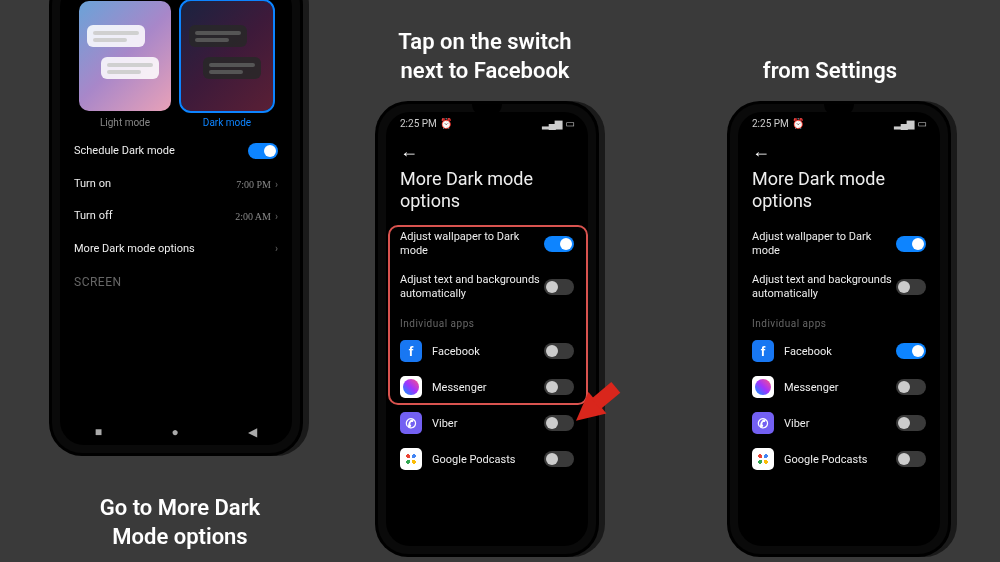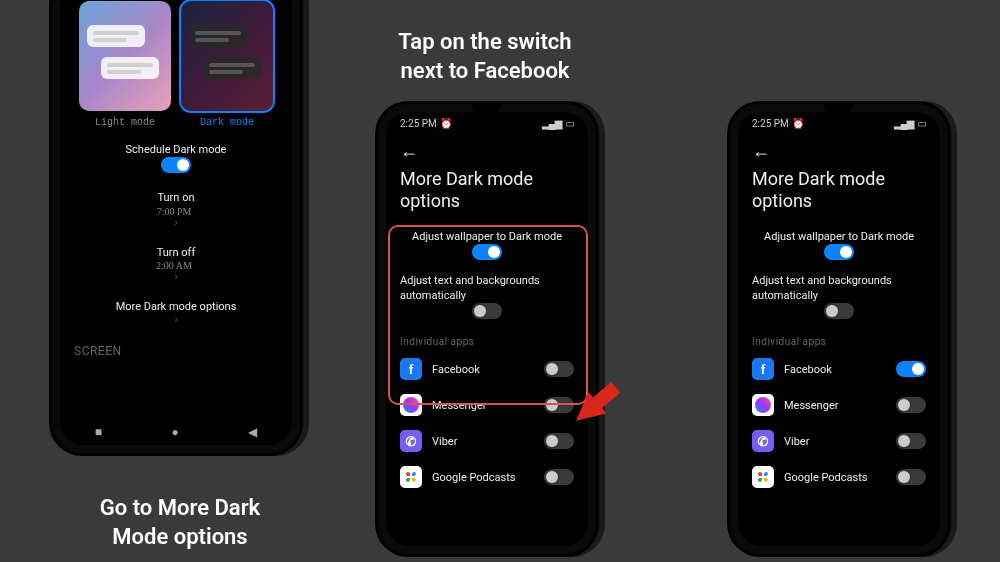--- a/index.html
+++ b/index.html
@@ -69,21 +69,20 @@
     font-weight: 400;
     line-height: 1.2;
     color: #eee;
   }
   .setting-row {
     display: flex;
     justify-content: space-between;
     align-items: center;
     padding: 9px 14px;
     font-size: 11px;
-    flex-direction: column;
   }
   .setting-row.tight { padding: 7px 14px; }
   .setting-label { color: #eee; flex: 1; line-height: 1.3; }
   .setting-value { color: #888; font-size: 10px; margin-right: 4px; font-family: Liberation Serif, serif; }
   .chevron { color: #666; font-size: 10px; }
   .toggle {
     width: 30px; height: 16px;
     border-radius: 10px;
     background: #3a3a3a;
     position: relative;
@@ -208,41 +207,42 @@
   }
   .bubble::before{ top:6px;}
   .bubble::after{ top:13px; right:18px;}
   .preview-card.light .bubble { background: rgba(255,255,255,0.85);}
   .preview-card.light .bubble::before, .preview-card.light .bubble::after{ background:#d0d0d0;}
   .preview-card.dark .bubble { background: rgba(40,40,40,0.85);}
   .preview-card.dark .bubble::before, .preview-card.dark .bubble::after{ background:#555;}
   .bubble.b1{ top:24px; left:8px;}
   .bubble.b2{ top:56px; left:22px;}
   .preview-labels{
-    display:flex; gap:10px; padding:0 12px 6px; justify-content:center;font-family:Liberation Mono, monospace;
+    display:flex; gap:10px; padding:0 12px 6px; justify-content:center;
   }
   .preview-labels span{
     width:92px; text-align:center; font-size:10px;
   }
   .preview-labels .l-light{ color:#888;}
   .preview-labels .l-dark{ color:#0d84ff;}
 </style>
 </head>
 <body>
 
 <div class="caption" style="left:80px; top:494px; width:200px;">
   <span>Go to More Dark</span><br>
   <span>Mode options</span>
 </div>
 <div class="caption" style="left:345px; top:28px; width:280px;">
   <span>Tap on the switch</span><br>
   <span>next to Facebook</span>
 </div>
 <div class="caption" style="left:700px; top:28px; width:260px;">
   <br>
+  <span>from Settings</span>
 </div>
 
 <div class="phone" style="left:52px; top:-25px; width:248px; height:478px;">
   <div class="screen">
     <div class="theme-previews" style="margin-top:18px;">
       <div class="preview-card light">
         <div class="bubble b1"></div>
           <div class="bubble b2"></div>
       </div>
       <div class="preview-card dark">

